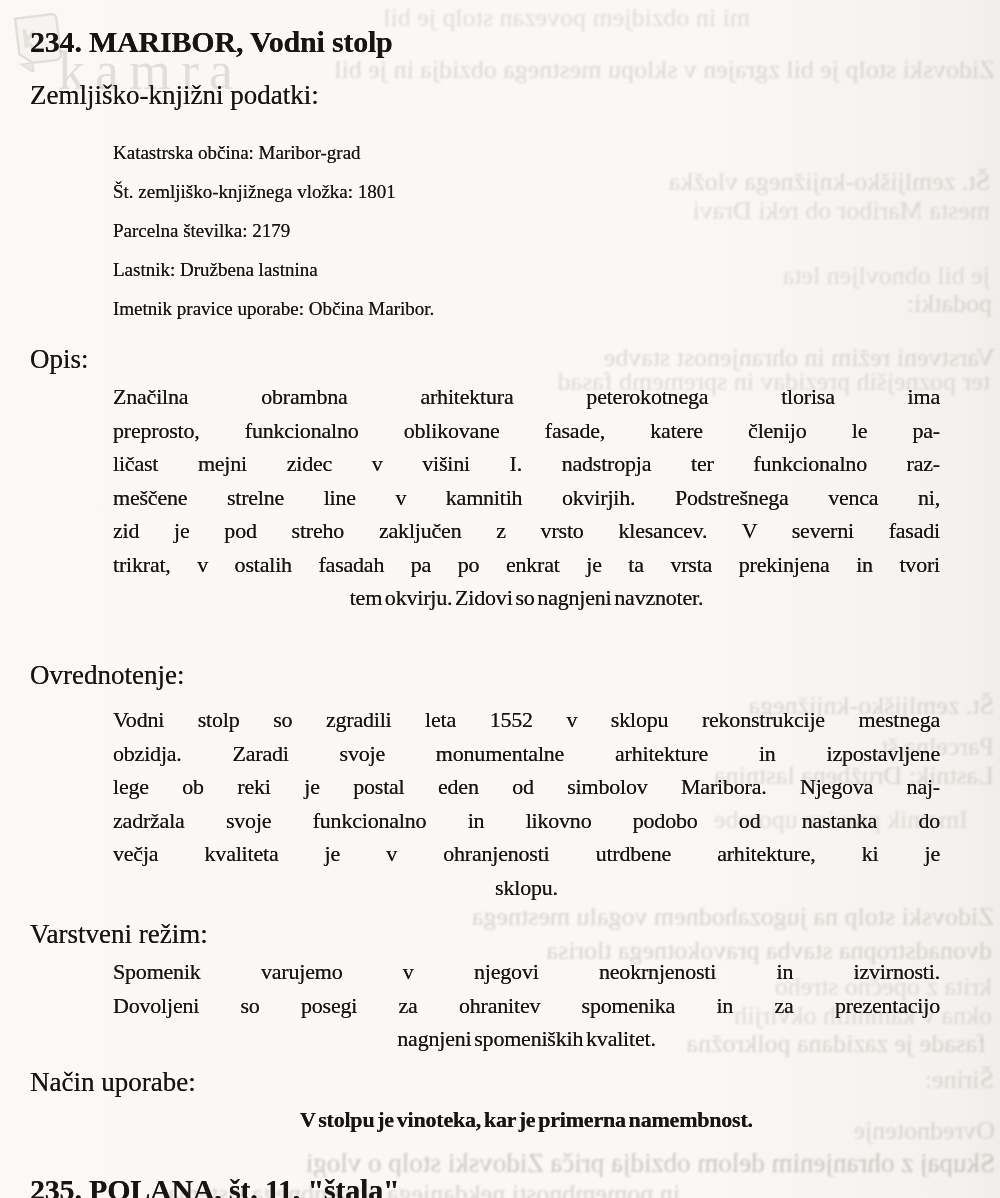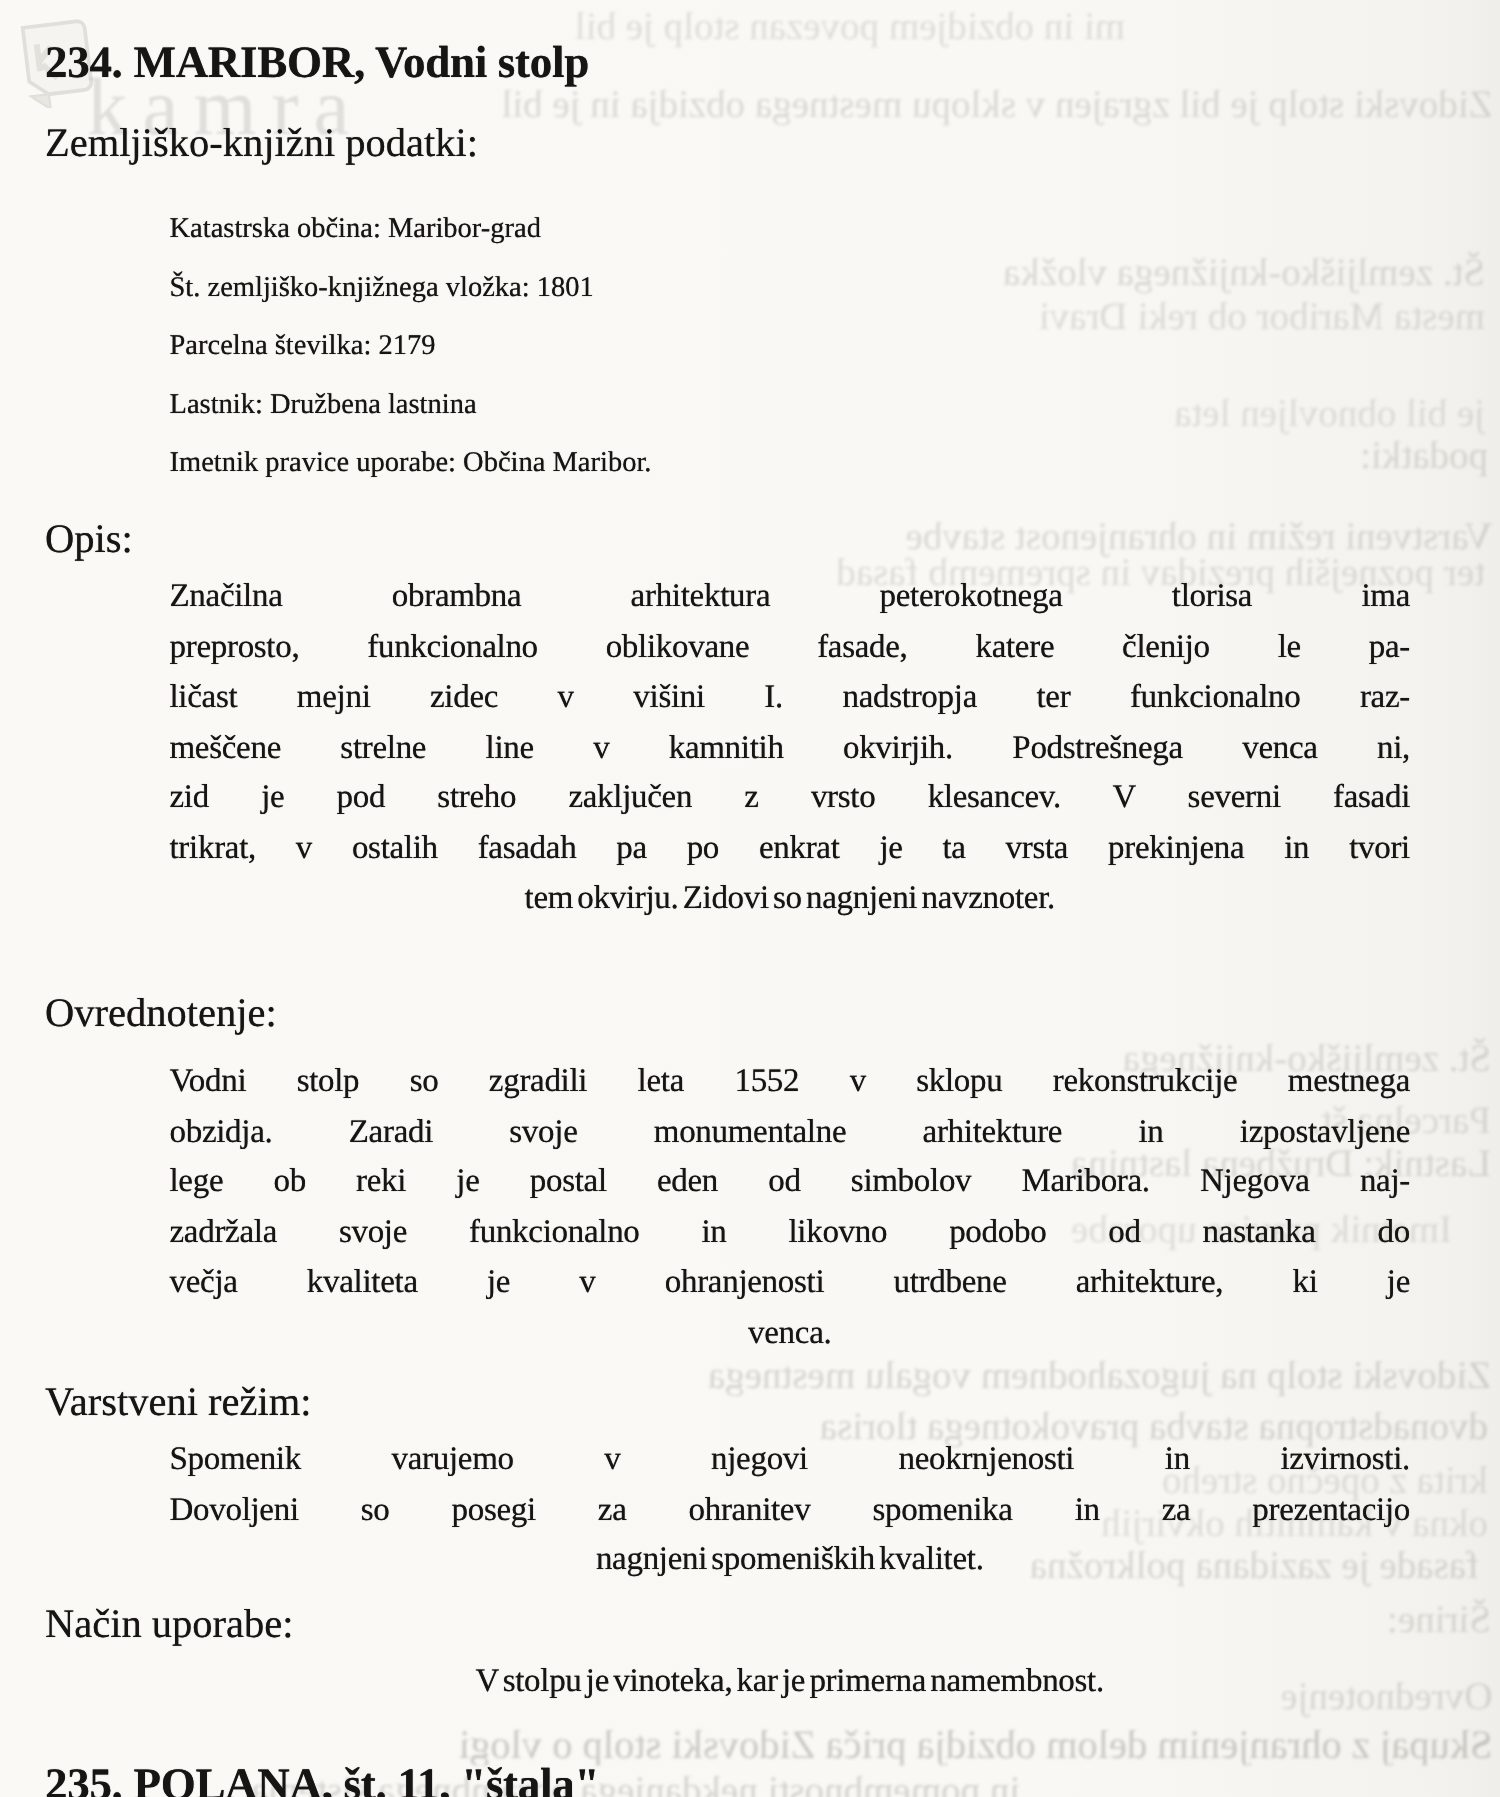--- a/index.html
+++ b/index.html
@@ -53,21 +53,21 @@
     font-size:19px;line-height:39px;white-space:nowrap;
   }
   .para{
     position:absolute;left:113px;width:827px;
     font-size:22px;line-height:33.5px;
     letter-spacing:-.2px;word-spacing:-2.5px;
   }
   #para-opis{top:380px;}
   #para-ovred{top:703px;}
   #para-varst{top:955px;}
-  #para-nacin{top:1103px;}
+  #para-nacin{top:1103px;font-weight:bold;}
   .jline{text-align:justify;text-align-last:justify;}
   .lline{text-align:center;}
   #next-title{
     position:absolute;left:30px;top:1172px;
     font-size:30px;font-weight:bold;line-height:36px;letter-spacing:-.2px;
     white-space:nowrap;
   }
 </style>
 </head>
 <body>
@@ -127,21 +127,21 @@
     <div class="lline">tem okvirju. Zidovi so nagnjeni navznoter.</div>
   </div>
 
   <div id="lbl-ovred" class="sec-label ink">Ovrednotenje:</div>
   <div id="para-ovred" class="para ink">
     <div class="jline">Vodni stolp so zgradili leta 1552 v sklopu rekonstrukcije mestnega</div>
     <div class="jline">obzidja. Zaradi svoje monumentalne arhitekture in izpostavljene</div>
     <div class="jline">lege ob reki je postal eden od simbolov Maribora. Njegova naj-</div>
     <div class="jline">zadržala svoje funkcionalno in likovno podobo od nastanka do</div>
     <div class="jline">večja kvaliteta je v ohranjenosti utrdbene arhitekture, ki je</div>
-    <div class="lline">venca.</div>
+    <div class="lline">sklopu.</div>
   </div>
 
   <div id="lbl-varst" class="sec-label ink">Varstveni režim:</div>
   <div id="para-varst" class="para ink">
     <div class="jline">Spomenik varujemo v njegovi neokrnjenosti in izvirnosti.</div>
     <div class="jline">Dovoljeni so posegi za ohranitev spomenika in za prezentacijo</div>
     <div class="lline">nagnjeni spomeniških kvalitet.</div>
   </div>
 
   <div id="lbl-nacin" class="sec-label ink">Način uporabe:</div>

